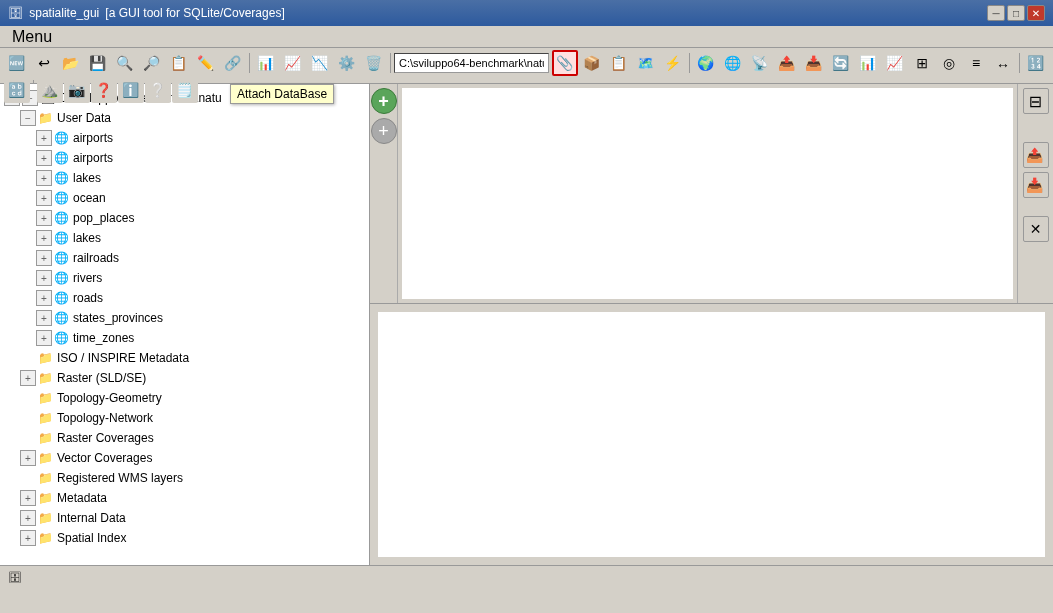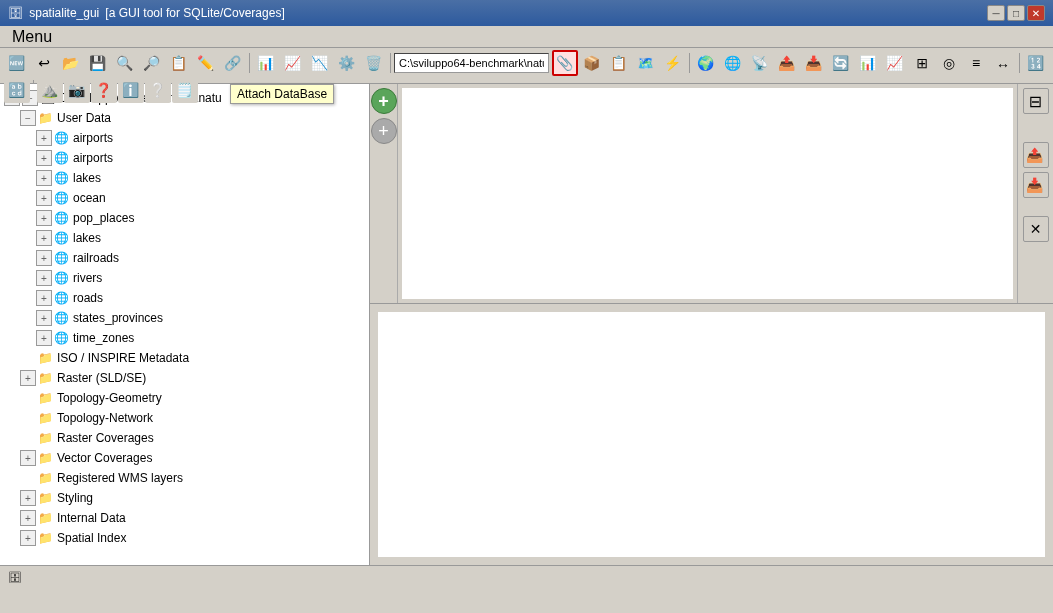--- a/index.html
+++ b/index.html
@@ -497,21 +497,21 @@
       <div class="tree-row" style="padding-left:16px;">
         <span class="tree-icon" style="margin-left:18px; color:#cc6600;">📁</span>
         <span class="tree-label">Registered WMS layers</span>
       </div>
     </div>
 
     <div class="tree-node">
       <div class="tree-row" style="padding-left:16px;">
         <span class="tree-expander">+</span>
         <span class="tree-icon">📁</span>
-        <span class="tree-label">Styling</span>
+        <span class="tree-label">Metadata</span>
       </div>
     </div>
 
     <div class="tree-node">
       <div class="tree-row" style="padding-left:16px;">
         <span class="tree-expander">+</span>
         <span class="tree-icon">📁</span>
         <span class="tree-label">Internal Data</span>
       </div>
     </div>

